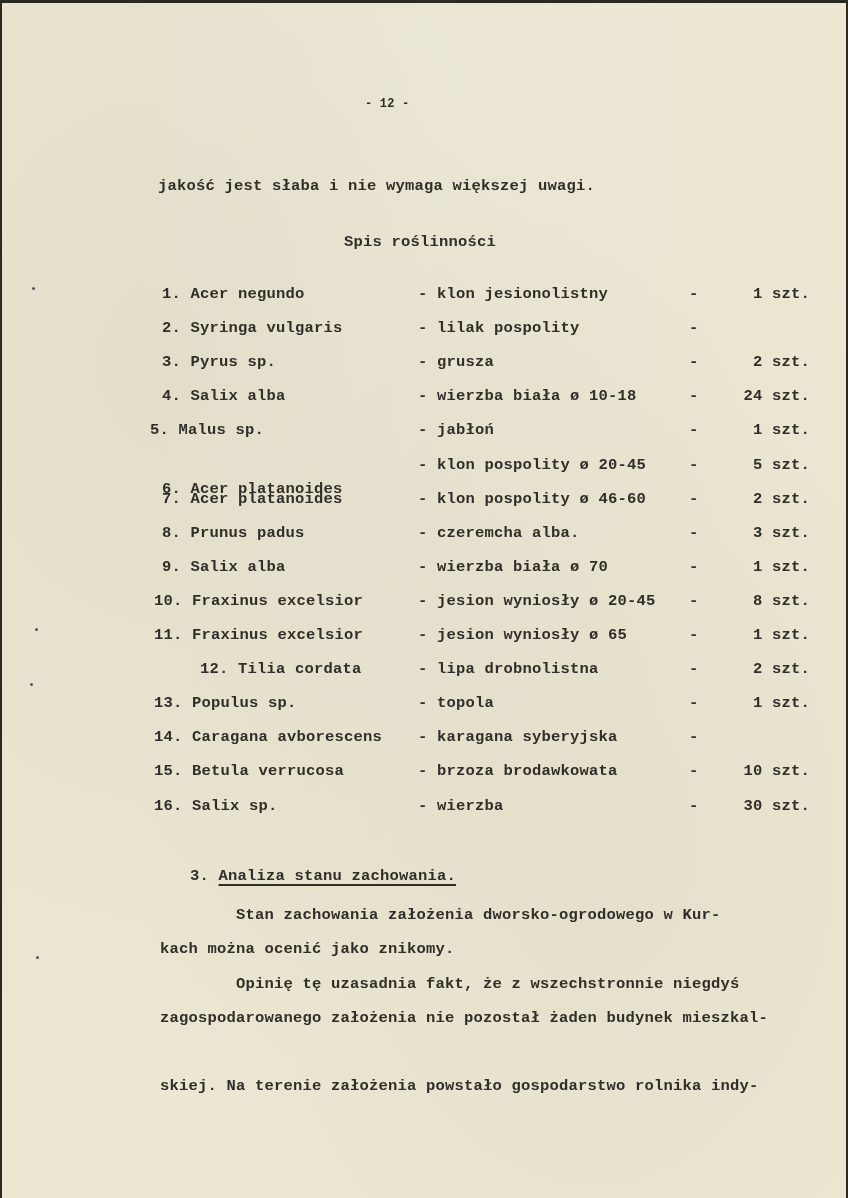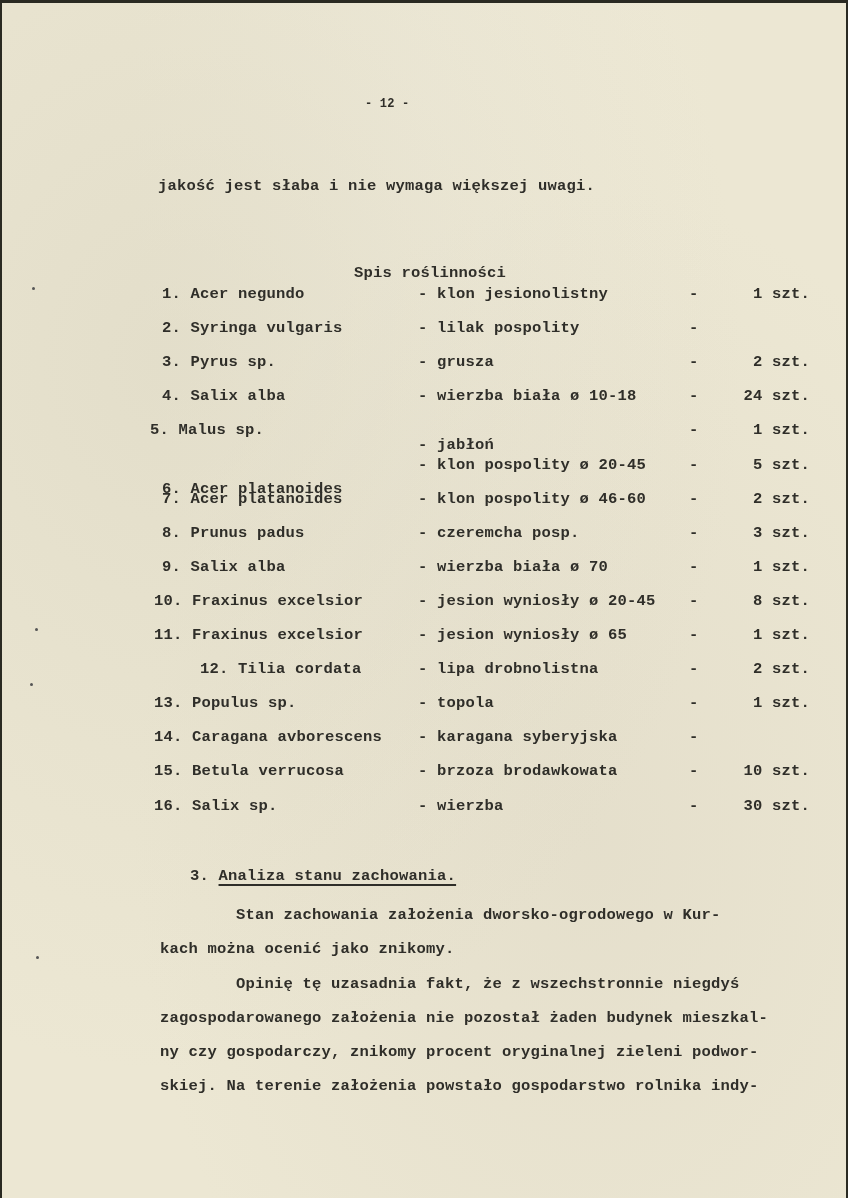--- a/index.html
+++ b/index.html
@@ -17,21 +17,21 @@
       radial-gradient(ellipse at 50% 10%, rgba(240,236,220,0.5), transparent 50%);
     color: #2b2a26;
   }
   .t {
     position: absolute; white-space: pre;
     font-size: 15.5px; font-weight: bold; letter-spacing: 0.2px;
     color: #2f2e29;
   }
   .pnum { left: 363px; top: 94px; font-size: 12px; }
   .intro { left: 156px; top: 174px; }
-  .list-title { left: 352px; top: 230px; margin-top: 31px; }
+  .list-title { left: 342px; top: 230px; }
   .row .c1 { left: 160px; }
   .row .c2 { left: 416px; }
   .row .c3 { left: 687px; }
   .row .c4 { left: 720px; width: 88px; text-align: right; }
   .section { left: 188px; top: 864px; }
   .section .u { text-decoration: underline; text-decoration-thickness: 2px; text-underline-offset: 4px; }
   .p { left: 158px; }
   .mark { position: absolute; width: 3px; height: 3px; background: #555; border-radius: 50%; }
 </style>
 </head>
@@ -65,39 +65,39 @@
         <div class="t c4" style="top: 350px;">2 szt.</div>
       </div>
       <div class="row">
         <div class="t c1" style="top: 384px; left: 160px;"><span>4.</span> <span>Salix alba</span></div>
         <div class="t c2" style="top: 384px;">- wierzba biała ø 10-18</div>
         <div class="t c3" style="top: 384px;">-</div>
         <div class="t c4" style="top: 384px;">24 szt.</div>
       </div>
       <div class="row">
         <div class="t c1" style="top: 418px; left: 148px;"><span>5.</span> <span>Malus sp.</span></div>
-        <div class="t c2" style="top: 433px; text-align: center;">- jabłoń</div>
+        <div class="t c2" style="top: 418px; text-align: center;">- jabłoń</div>
         <div class="t c3" style="top: 418px;">-</div>
         <div class="t c4" style="top: 418px;">1 szt.</div>
       </div>
       <div class="row">
         <div class="t c1" style="top: 453px; left: 160px; margin-top: 24px;"><span>6.</span> <span>Acer platanoides</span></div>
         <div class="t c2" style="top: 453px;">- klon pospolity ø 20-45</div>
         <div class="t c3" style="top: 453px;">-</div>
         <div class="t c4" style="top: 453px;">5 szt.</div>
       </div>
       <div class="row">
         <div class="t c1" style="top: 487px; left: 160px;"><span>7.</span> <span>Acer platanoides</span></div>
         <div class="t c2" style="top: 487px;">- klon pospolity ø 46-60</div>
         <div class="t c3" style="top: 487px;">-</div>
         <div class="t c4" style="top: 487px;">2 szt.</div>
       </div>
       <div class="row">
         <div class="t c1" style="top: 521px; left: 160px;"><span>8.</span> <span>Prunus padus</span></div>
-        <div class="t c2" style="top: 521px;">- czeremcha posp.</div>
+        <div class="t c2" style="top: 521px;">- czeremcha alba.</div>
         <div class="t c3" style="top: 521px;">-</div>
         <div class="t c4" style="top: 521px;">3 szt.</div>
       </div>
       <div class="row">
         <div class="t c1" style="top: 555px; left: 160px;"><span>9.</span> <span>Salix alba</span></div>
         <div class="t c2" style="top: 555px;">- wierzba biała ø 70</div>
         <div class="t c3" style="top: 555px;">-</div>
         <div class="t c4" style="top: 555px;">1 szt.</div>
       </div>
       <div class="row">
@@ -143,20 +143,19 @@
         <div class="t c4" style="top: 794px;">30 szt.</div>
       </div>
     </div>
 
   <div class="t section"><span>3.</span> <span class="u">Analiza stanu zachowania.</span></div>
 
   <div class="t p" style="top:903px">        Stan zachowania założenia dworsko-ogrodowego w Kur-</div>
   <div class="t p" style="top:937px">kach można ocenić jako znikomy.</div>
   <div class="t p" style="top:972px">        Opinię tę uzasadnia fakt, że z wszechstronnie niegdyś</div>
   <div class="t p" style="top:1006px">zagospodarowanego założenia nie pozostał żaden budynek mieszkal-</div>
-  <div class="t p" style="top:1040px">ny czy gospodarczy, znikomy procent oryginalnej zieleni podwor-</div>
   <div class="t p" style="top:1074px">skiej. Na terenie założenia powstało gospodarstwo rolnika indy-</div>
 
   <span class="mark" style="left:30px;top:284px"></span>
   <span class="mark" style="left:33px;top:625px"></span>
   <span class="mark" style="left:28px;top:680px"></span>
   <span class="mark" style="left:34px;top:953px"></span>
 </div>
 
 </body></html>

